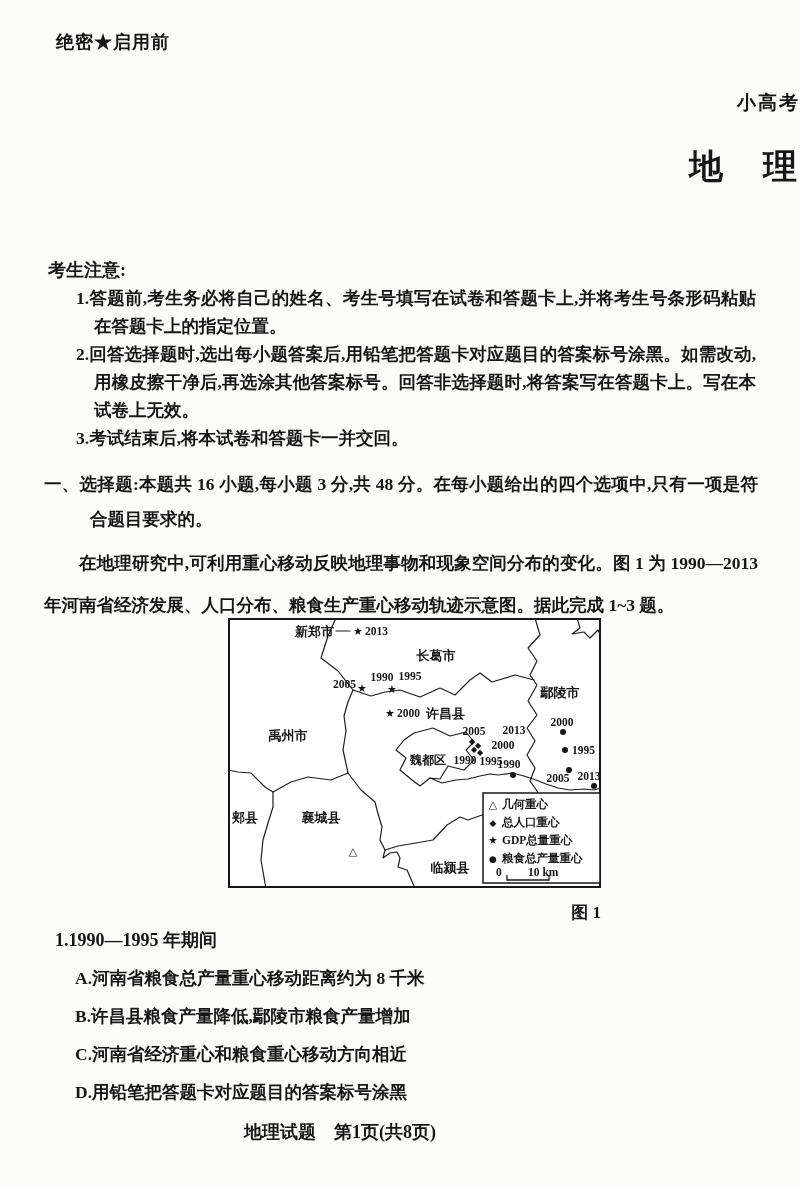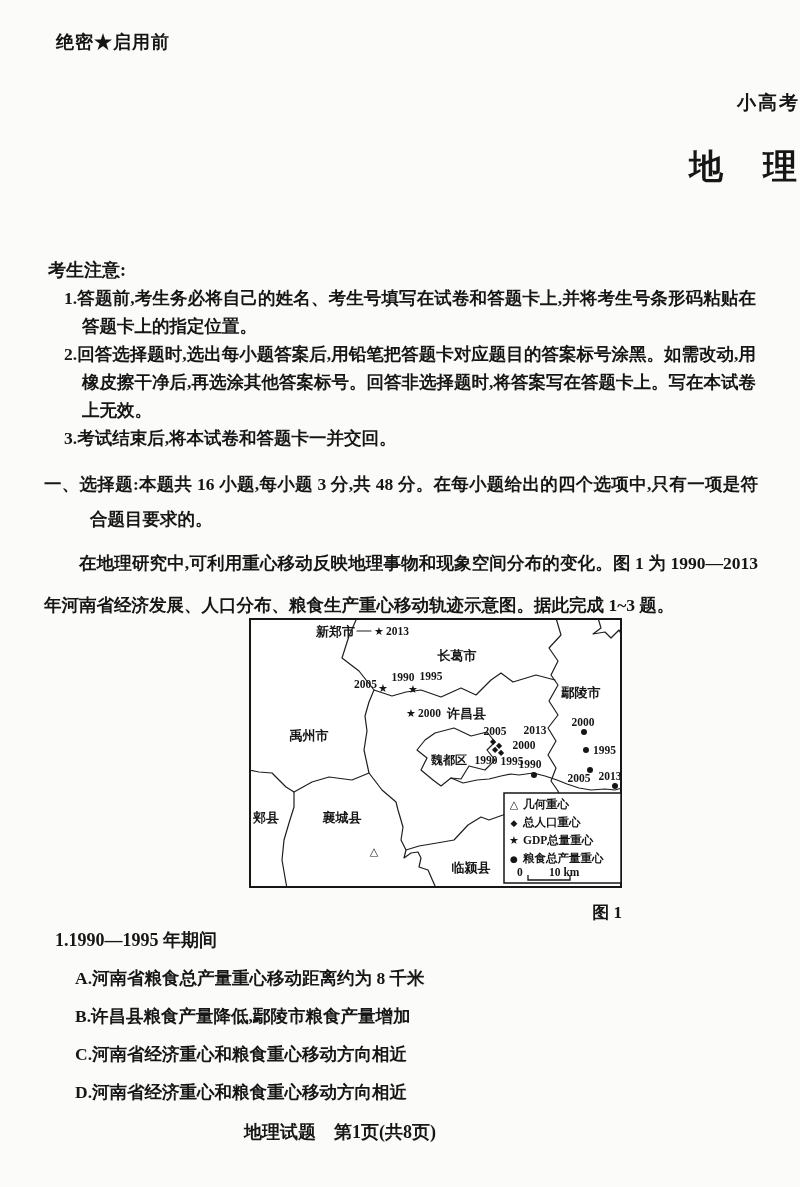--- a/index.html
+++ b/index.html
@@ -20,28 +20,28 @@
   }
 
   .titles { position:absolute; left:50px; top:90px; width:750px; text-align:right; }
   .exam-series { font-size:19px; font-weight:700; letter-spacing:2px; }
   .exam-session { font-size:22px; font-weight:700; margin-top:10px; letter-spacing:1px; }
   .subject { font-size:34px; font-weight:700; margin-top:28px; letter-spacing:3px; }
 
   .notice { position:absolute; left:48px; top:256px; width:708px;
     font-size:17.5px; line-height:28px; font-weight:600; text-align:justify; }
   .notice-heading { font-size:18px; font-weight:700; }
-  .notice-item { margin-left:16px; padding-left:18px; text-indent:-18px; }
+  .notice-item { margin-left:28px; padding-left:18px; text-indent:-18px; }
 
   .section { position:absolute; left:44px; top:467px; width:714px;
     font-size:17.5px; font-weight:700; text-align:justify; }
   .section-header { line-height:35px; padding-left:46px; text-indent:-46px; }
   .section-intro { margin-top:5px; line-height:42px; text-indent:2em; }
 
-  .figure { position:absolute; left:228px; top:618px; width:373px;margin-left:21px; }
+  .figure { position:absolute; left:228px; top:618px; width:373px; }
   .map-frame { width:373px; height:270px; }
   .figure-caption { width:373px; text-align:right; margin-top:9px;
     font-size:17px; font-weight:700; }
 
   .question { position:absolute; left:55px; top:928px; width:700px; }
   .q-stem { font-size:18px; font-weight:700; line-height:24px; }
   .q-option { font-size:17.5px; font-weight:600; line-height:24px;
     margin:14px 0 0 20px; }
 
   .footer { position:absolute; left:0; top:1120px; width:680px;
@@ -163,18 +163,18 @@
     </svg>
 
     <div class="figure-caption">图 1</div>
   </div>
 
   <div class="question">
     <div class="q-stem">1.1990—1995 年期间</div>
     <p class="q-option">A.河南省粮食总产量重心移动距离约为 8 千米</p>
     <p class="q-option">B.许昌县粮食产量降低,鄢陵市粮食产量增加</p>
     <p class="q-option">C.河南省经济重心和粮食重心移动方向相近</p>
-    <p class="q-option">D.河南省经济重心和粮食重心移动方向相近</p>
+    <p class="q-option">D.用铅笔把答题卡对应题目的答案标号涂黑</p>
   </div>
 
   <div class="footer">地理试题　第1页(共8页)</div>
 
 </div>
 
 </body></html>

